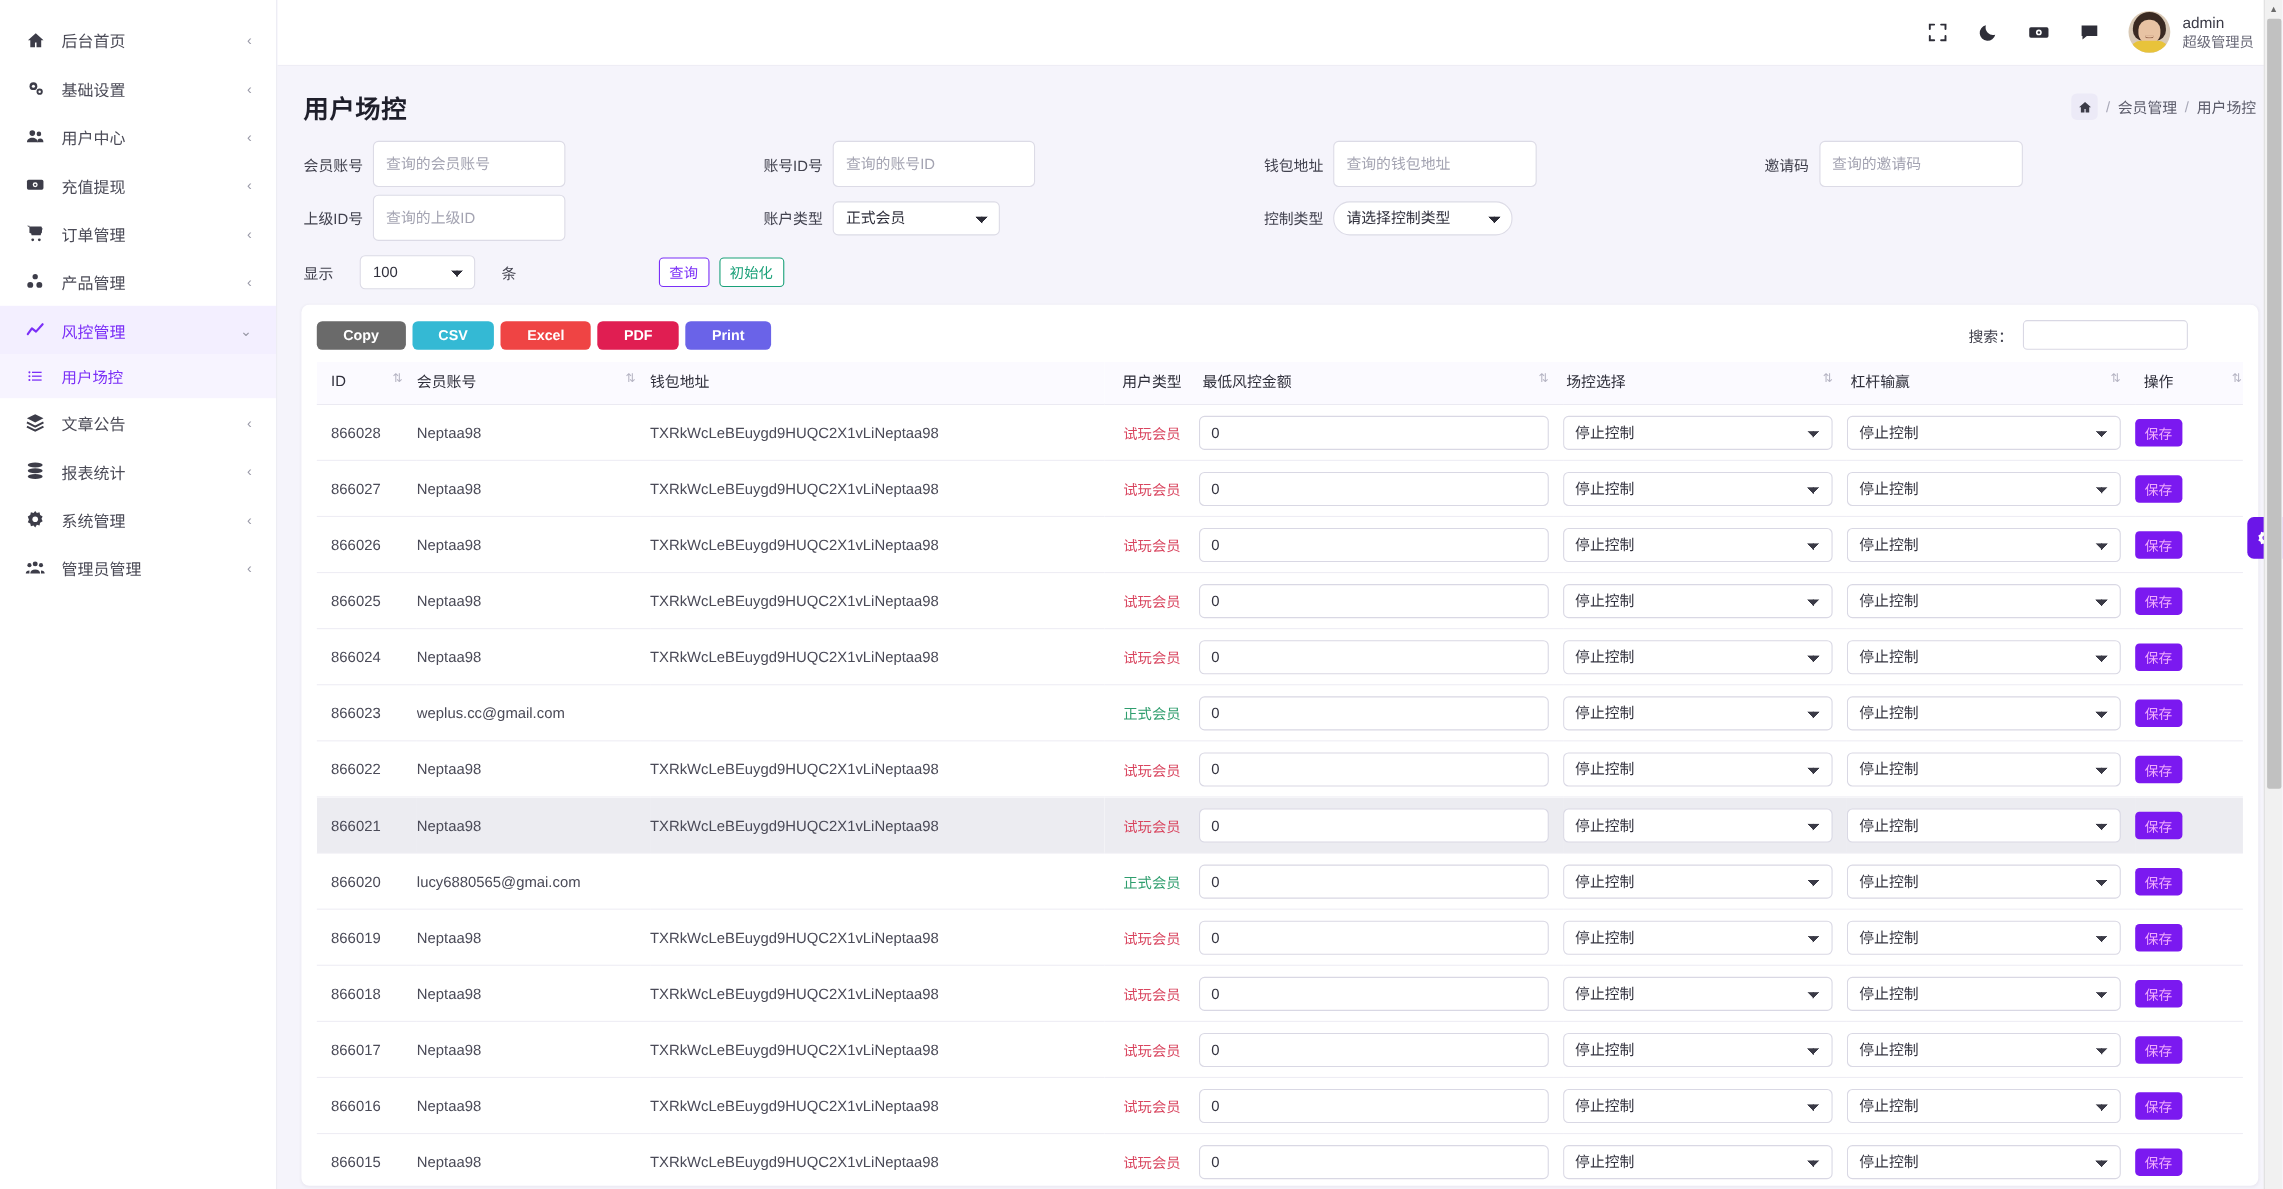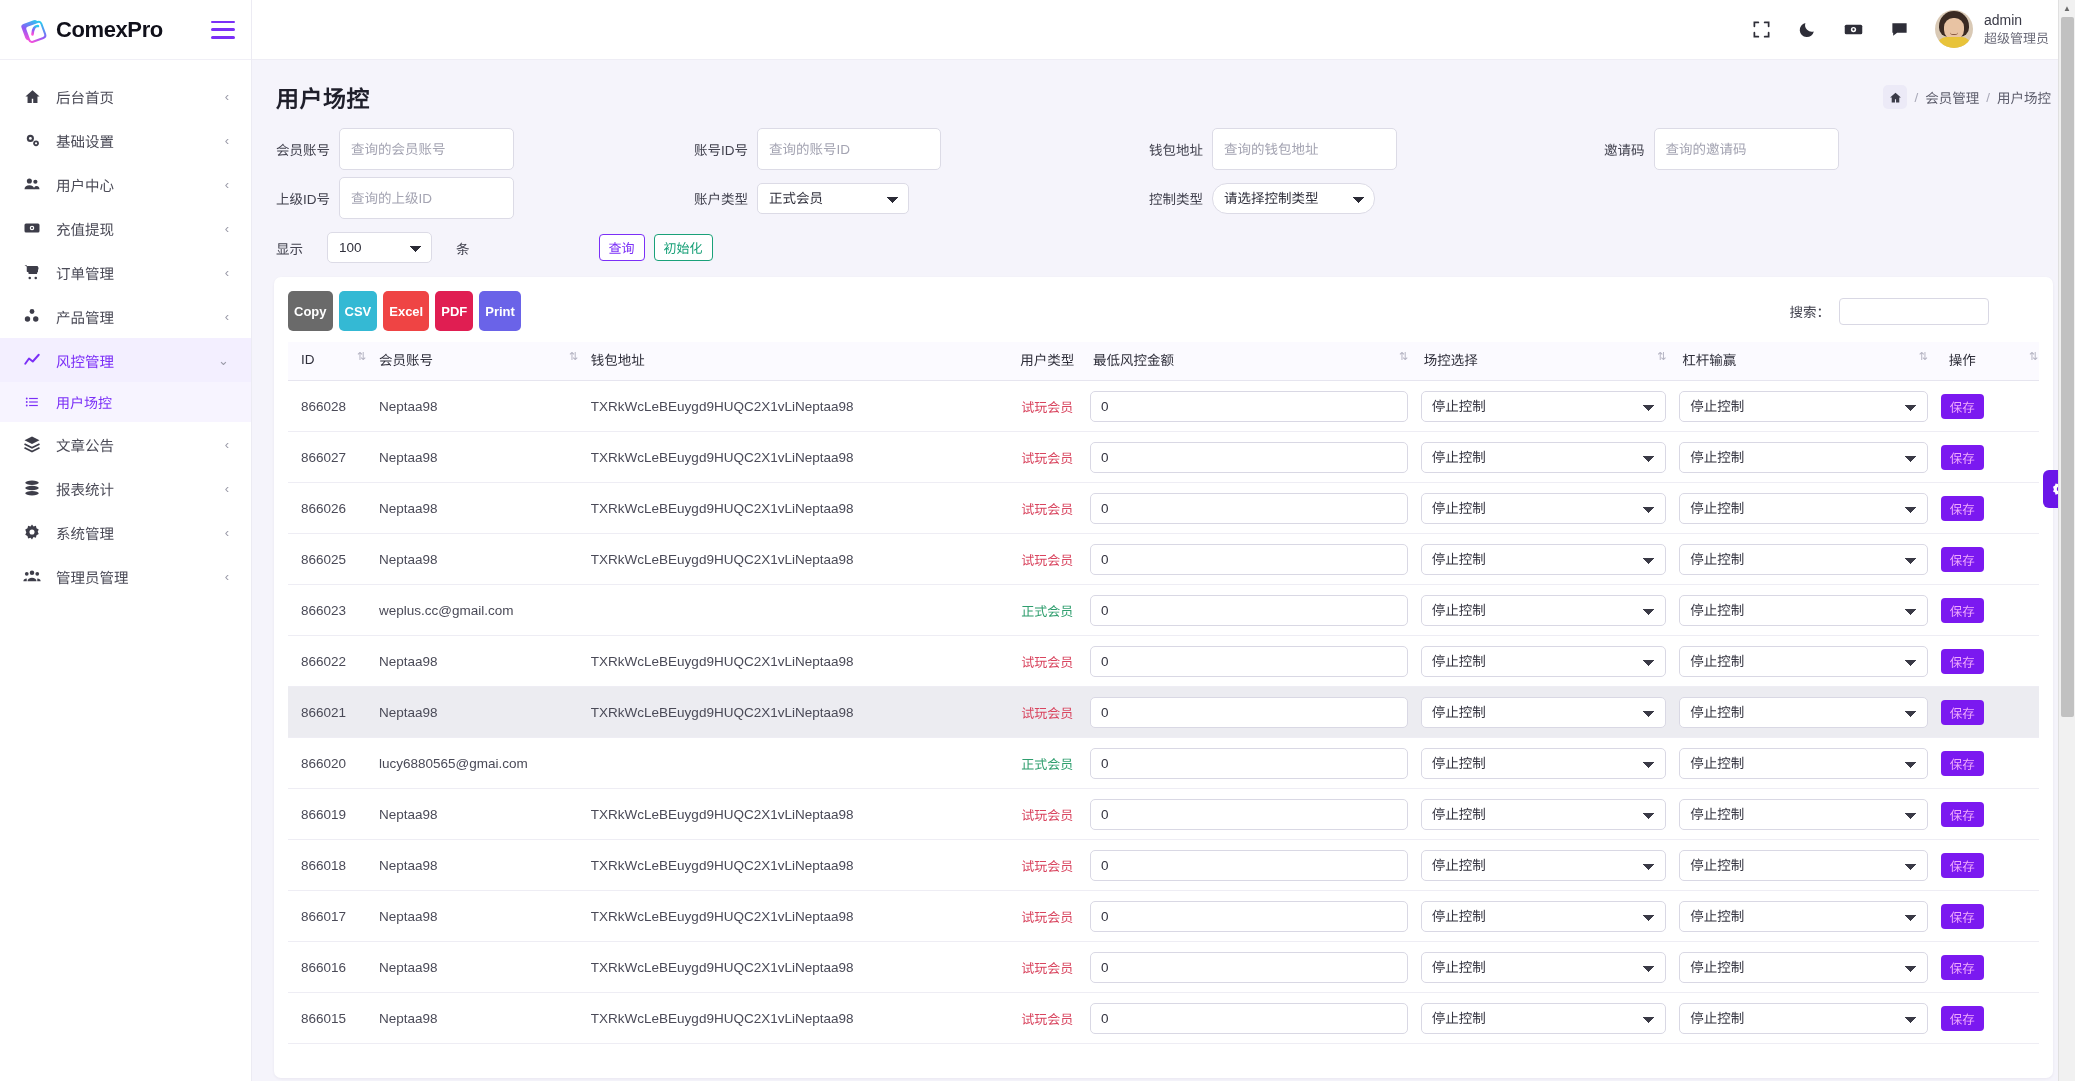--- a/index.html
+++ b/index.html
@@ -129,21 +129,21 @@
     border: 1px solid #1aa179; color: #1aa179; background: #fff; cursor: pointer;
     font-family: "Liberation Sans", sans-serif; }
   .qbtns { display: flex; gap: 9px; margin-left: 129px; }
 
   
   .card { background: #ffffff; border-radius: 7px; margin-top: 10px;
     box-shadow: 0 1px 3px rgba(30,25,70,.06); padding: 14px 14px 0 14px;
     height: calc(100% - 220px); overflow: hidden; }
   .card-top { display: flex; align-items: center; justify-content: space-between; }
   .exports { display: flex; gap: 6px; }
-  .ebtn { height: 40px; padding: 0 6px; border-radius: 5px; border: none;
+  .ebtn { height: 26px; padding: 0 24px; border-radius: 5px; border: none;
     color: #fff; font-size: 13px; font-weight: 600; cursor: pointer;
     font-family: "Liberation Sans", sans-serif; }
   .searchgrp { display: flex; align-items: center; gap: 9px; padding-right: 50px; }
   .searchgrp label { font-size: 13.5px; color: #43434f; }
   .sinput { width: 150px; height: 27px; border: 1px solid #d9d8e4; border-radius: 4px;
     background:#fff; outline: none; padding: 0 8px; font-size: 13px;
     font-family: "Liberation Sans", sans-serif; }
 
   table { width: 100%; border-collapse: collapse; margin-top: 11px; table-layout: fixed; }
   thead th {
@@ -200,44 +200,20 @@
     color:#6a6a6a; font-size: 8px; }
   .pagescroll .thumb { position: absolute; top: 17px; left: 2px; width: 13px;
     height: 700px; background: #c1c1c1; border-radius: 2px; }
 </style>
 </head>
 <body>
 
 <div class="app">
 
   <aside class="sidebar">
-    <div class="brand">
-      <span class="brand-logo">
-        <svg viewBox="0 0 30 30" width="30" height="30">
-          <defs>
-            <linearGradient id="lg" x1="0" y1="1" x2="1" y2="0">
-              <stop offset="0%" stop-color="#ff4fd8"></stop>
-              <stop offset="45%" stop-color="#8b5cf6"></stop>
-              <stop offset="100%" stop-color="#22d3ee"></stop>
-            </linearGradient>
-          </defs>
-          <g transform="rotate(-20 15 15)">
-            <rect x="5" y="6" width="17" height="17" rx="3" fill="url(#lg)"></rect>
-            <rect x="8" y="9" width="17" height="17" rx="3" fill="#ffffff" stroke="url(#lg)" stroke-width="2"></rect>
-            <path d="M13 19 q3.5 -8 8 -6" stroke="url(#lg)" stroke-width="2.6" fill="none" stroke-linecap="round"></path>
-          </g>
-        </svg>
-      </span>
-      <span class="brand-text">ComexPro</span>
-      <span class="hamburger">
-          <i></i>
-          <i></i>
-          <i></i>
-        </span>
-    </div>
 
     <nav class="nav">
 
       <div class="nav-item">
         <span class="ico">
             <svg width="17" height="17" viewBox="0 0 24 24" fill="currentColor">
               <path d="M12 3 2 12h3v9h6v-6h2v6h6v-9h3z"></path>
             </svg>
           </span>
         <span class="lbl">后台首页</span>
@@ -550,20 +526,30 @@
                 <td class="t-id">866025</td>
                 <td class="">Neptaa98</td>
                 <td class="">TXRkWcLeBEuygd9HUQC2X1vLiNeptaa98</td>
                 <td class="t-type"><span class="type-trial">试玩会员</span></td>
                 <td class="pad-r"><input class="cellinput" value="0" style=""></td>
                 <td class="pad-r"><select class="cellselect"><option>停止控制</option></select></td>
                 <td class="pad-r"><select class="cellselect"><option>停止控制</option></select></td>
                 <td class=""><button class="btn-save">保存</button></td>
               </tr>
               <tr>
+                <td class="t-id">866024</td>
+                <td class="">Neptaa98</td>
+                <td class="">TXRkWcLeBEuygd9HUQC2X1vLiNeptaa98</td>
+                <td class="t-type"><span class="type-trial">试玩会员</span></td>
+                <td class="pad-r"><input class="cellinput" value="0" style=""></td>
+                <td class="pad-r"><select class="cellselect"><option>停止控制</option></select></td>
+                <td class="pad-r"><select class="cellselect"><option>停止控制</option></select></td>
+                <td class=""><button class="btn-save">保存</button></td>
+              </tr>
+              <tr>
                 <td class="t-id">866023</td>
                 <td class="">weplus.cc@gmail.com</td>
                 <td class=""></td>
                 <td class="t-type"><span class="type-formal">正式会员</span></td>
                 <td class="pad-r"><input class="cellinput" value="0" style=""></td>
                 <td class="pad-r"><select class="cellselect"><option>停止控制</option></select></td>
                 <td class="pad-r"><select class="cellselect"><option>停止控制</option></select></td>
                 <td class=""><button class="btn-save">保存</button></td>
               </tr>
               <tr>

